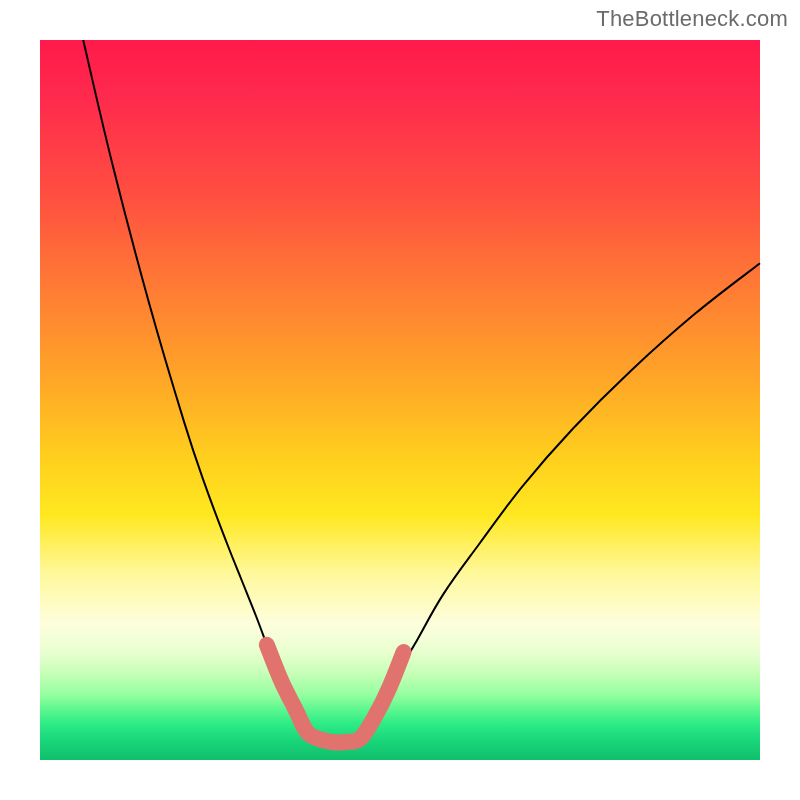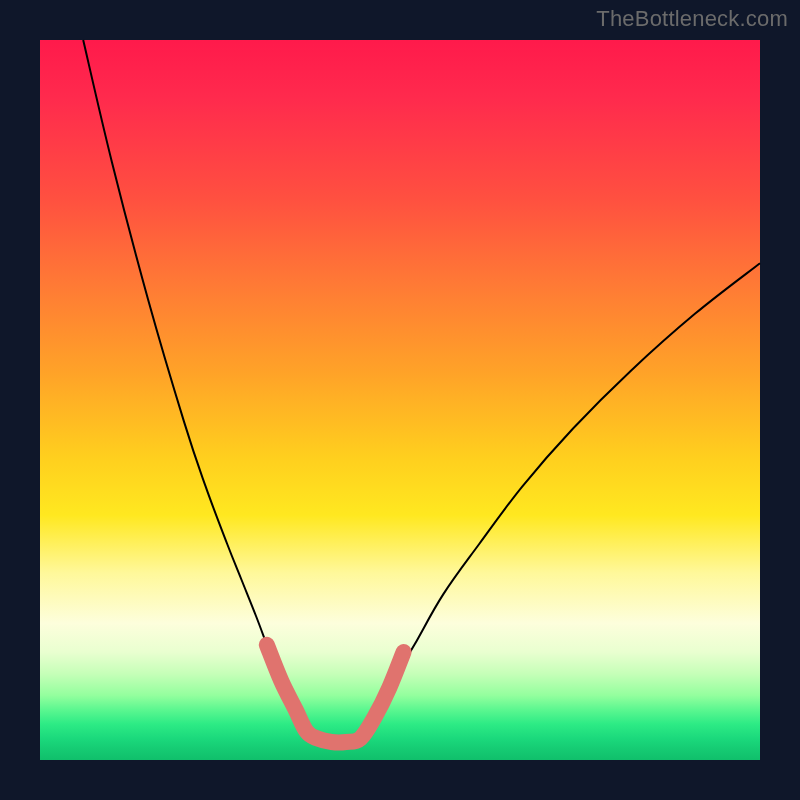--- a/index.html
+++ b/index.html
@@ -8,21 +8,21 @@
     width: 800px;
     height: 800px;
     background: #000;
     font-family: Arial, Helvetica, sans-serif;
     overflow: hidden;
   }
   .frame {
     position: absolute;
     left: 0; top: 0;
     width: 800px; height: 800px;
-    background: #0f172a;
+    background: #ffffff;
   }
   .plot {
     position: absolute;
     left: 40px;
     top: 40px;
     width: 720px;
     height: 720px;
     background: linear-gradient(
       to bottom,
       #ff1a4b 0%,

